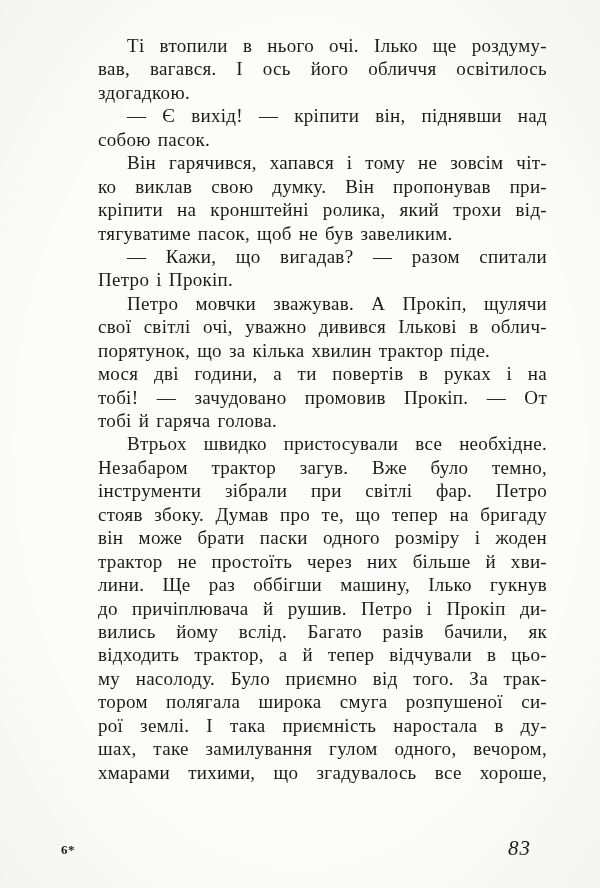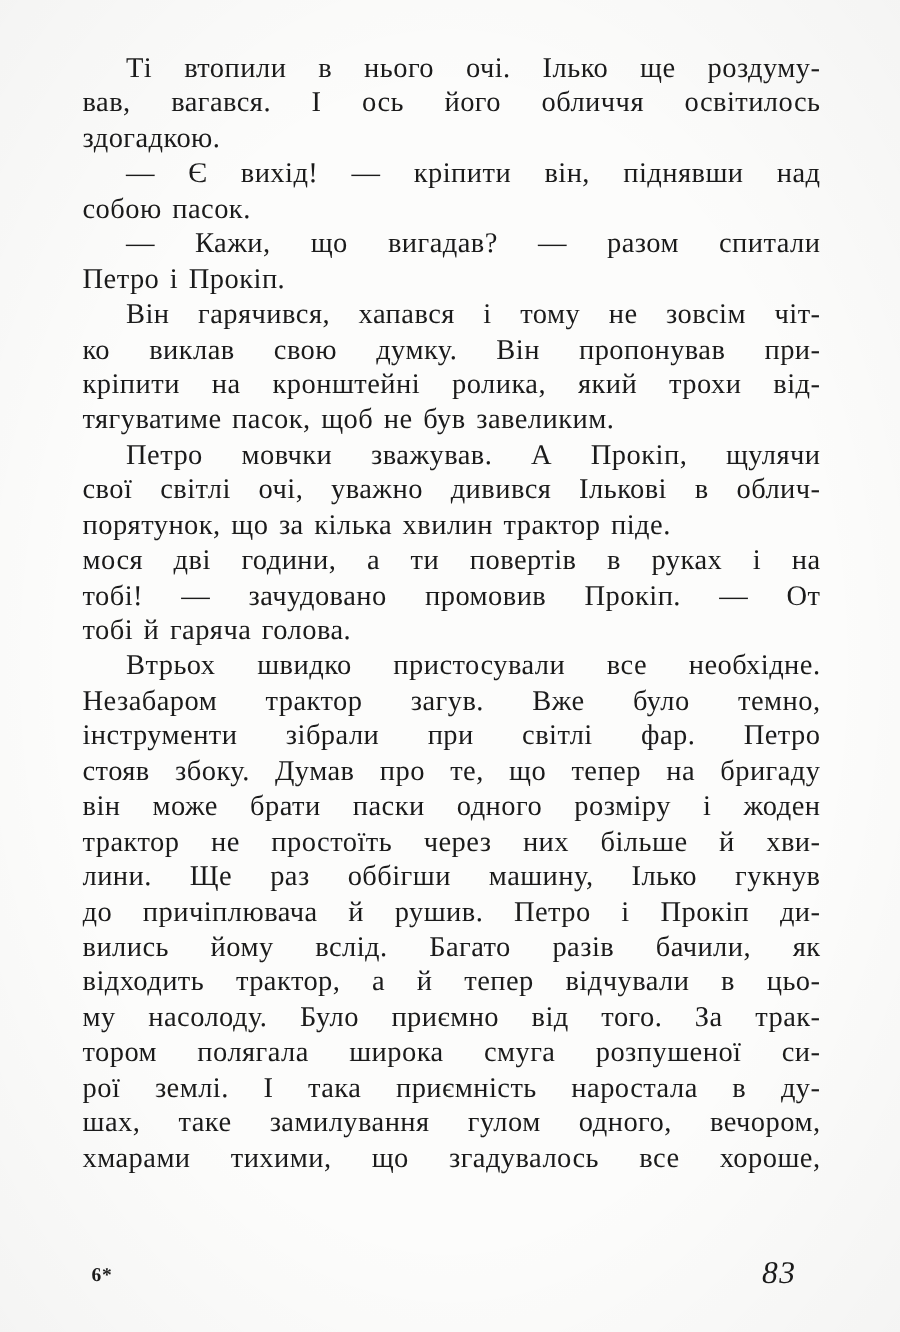--- a/index.html
+++ b/index.html
@@ -36,20 +36,21 @@
   .line {
     height: 23.45px;
     line-height: 23.45px;
     font-size: 19px;
     letter-spacing: 0.3px;
     word-spacing: 2px;
     overflow: hidden;
     text-align: justify;
     text-align-last: justify;
     white-space: nowrap;
+    margin-left: 43px;
   }
   .line.last {
     text-align-last: left;
   }
   .line.first {
     padding-left: 29px;
   }
   .footer {
     position: absolute;
     left: 55px;
@@ -83,28 +84,28 @@
     <div class="paragraph">
       <div class="line first">Ті втопили в нього очі. Ілько ще роздуму-</div>
       <div class="line">вав, вагався. І ось його обличчя освітилось</div>
       <div class="line last">здогадкою.</div>
     </div>
     <div class="paragraph">
       <div class="line first">— Є вихід! — кріпити він, піднявши над</div>
       <div class="line last">собою пасок.</div>
     </div>
     <div class="paragraph">
-      <div class="line first">— Кажи, що вигадав? — разом спитали</div>
-      <div class="line last">Петро і Прокіп.</div>
-    </div>
-    <div class="paragraph">
       <div class="line first">Він гарячився, хапався і тому не зовсім чіт-</div>
       <div class="line">ко виклав свою думку. Він пропонував при-</div>
       <div class="line">кріпити на кронштейні ролика, який трохи від-</div>
       <div class="line last">тягуватиме пасок, щоб не був завеликим.</div>
+    </div>
+    <div class="paragraph">
+      <div class="line first">— Кажи, що вигадав? — разом спитали</div>
+      <div class="line last">Петро і Прокіп.</div>
     </div>
     <div class="paragraph">
       <div class="line first">Петро мовчки зважував. А Прокіп, щулячи</div>
       <div class="line">свої світлі очі, уважно дивився Ількові в облич-</div>
       <div class="line last">порятунок, що за кілька хвилин трактор піде.</div>
     </div>
     <div class="paragraph">
       <div class="line">мося дві години, а ти повертів в руках і на</div>
       <div class="line">тобі! — зачудовано промовив Прокіп. — От</div>
       <div class="line last">тобі й гаряча голова.</div>

